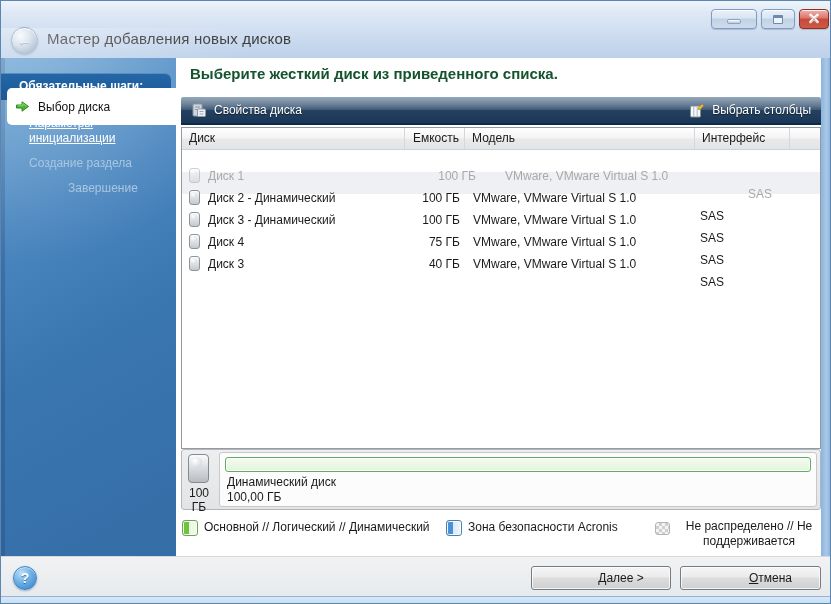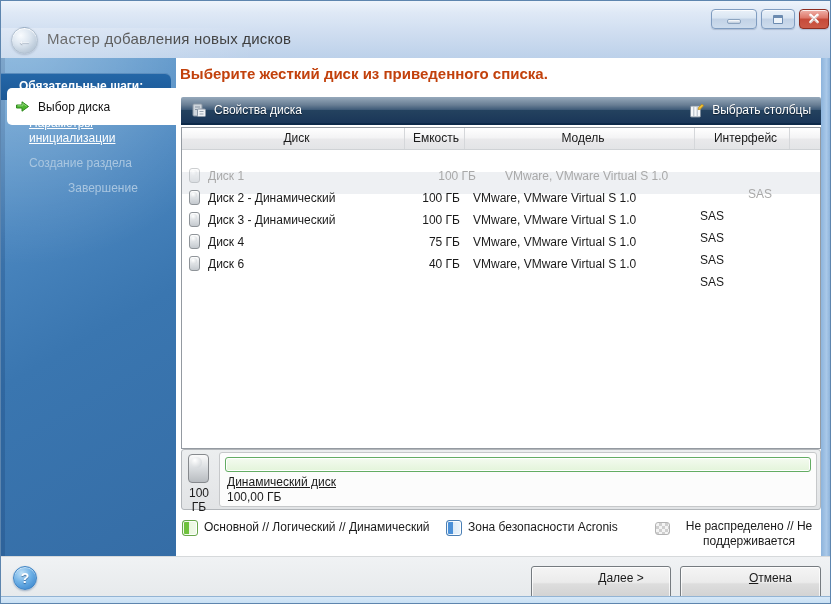--- a/index.html
+++ b/index.html
@@ -72,21 +72,21 @@
   #side-step3 { top:98px; }
   #side-step4 { top:123px;margin-left:39px; }
 
   
   .content { position:absolute; left:175px; top:57px; width:645px; height:498px; background:#fff; }
   .right-strip {
     position:absolute; left:820px; top:57px; width:11px; height:538px;
     background:linear-gradient(90deg,#8db4dc 0%,#a9c8e8 50%,#7ea8d4 100%);
   }
   .heading {
-    position:absolute; left:4px; top:7px; font-size:15px; font-weight:bold; color:#c2410c;
+    position:absolute; left:14px; top:7px; font-size:15px; font-weight:bold; color:#14532d;
   }
 
   
   .toolbar {
     position:absolute; left:5px; top:39px; width:640px; height:28px;
     background:linear-gradient(180deg,#96a9bb 0%,#6a7f95 30%,#3e5a78 49%,#24425f 51%,#1a3658 100%);
     border-radius:2px 2px 0 0; border-bottom:2px solid #0e2a49;
   }
   .tool-btn {
     position:absolute; top:0; height:26px; display:flex; align-items:center; gap:7px;
@@ -100,21 +100,21 @@
     position:absolute; left:5px; top:69px; width:640px; height:322px;
     background:#fff; border:1px solid #949aa1;
   }
   .grid-header {
     display:grid; grid-template-columns:223px 60px 230px 95px 1fr; height:22px;
     background:linear-gradient(180deg,#ffffff 0%,#f4f4f5 45%,#e9e9eb 55%,#e3e4e6 100%);
     border-bottom:1px solid #cfd2d5; font-size:12px; color:#1a1a1a;
   }
   .grid-header > div {
     line-height:21px; border-right:1px solid #d5d7da; padding-left:7px; cursor:pointer;
-    white-space:nowrap; overflow:hidden;text-align:center;
+    white-space:nowrap; overflow:hidden;
   }
   .grid-header .h-cap { text-align:right; padding-right:5px; }
   .grid-header .h-last { border-right:none; }
   .grid-row {
     display:grid; grid-template-columns:223px 60px 230px 95px 1fr; height:22px;
     font-size:12px; color:#1a1a1a; align-items:center; cursor:pointer; white-space:nowrap;
   }
   .grid-row.selected { background:#eef0f3; }
   .grid-row.disabled { color:#a9a9a9;gap:16px; }
   .grid-row.disabled .disk-ic { opacity:.45; }
@@ -149,21 +149,21 @@
   .big-disk-label { position:absolute; left:0; top:36px; width:34px; text-align:center; font-size:12px; color:#1a1a1a; }
   .preview-inner {
     position:absolute; left:37px; top:2px; width:598px; height:55px;
     background:#fcfcfc; border:1px solid #c6c8ca; border-radius:3px;
   }
   .part-bar {
     position:absolute; left:5px; top:4px; width:586px; height:15px; border-radius:3px;
     border:1px solid #63ac63; background:linear-gradient(180deg,#f4fbf0,#e3f4da);
     box-shadow:inset 0 0 0 1px #ffffff; cursor:pointer;
   }
-  .part-line1 { position:absolute; left:7px; top:22px; font-size:12px; color:#1a1a1a;text-decoration:underline; }
+  .part-line1 { position:absolute; left:7px; top:22px; font-size:12px; color:#1a1a1a; }
   .part-line2 { position:absolute; left:7px; top:37px; font-size:12px; color:#1a1a1a; }
 
   
   .legend-item { position:absolute; display:flex; align-items:flex-start; gap:6px; font-size:12px; color:#1a1a1a; }
   #legend-1 { left:6px; top:462px; }
   #legend-2 { left:270px; top:462px; }
   #legend-3 { left:479px; top:461px; }
   .sw { border-radius:3px; margin-top:0; }
   .sw-green {
     width:16px; height:16px; border:1px solid #69a74c;
@@ -189,21 +189,21 @@
     background:linear-gradient(180deg,#f0f2f4,#e7eaec); border-top:1px solid #d6d9db;
   }
   .help-btn {
     position:absolute; left:12px; top:9px; width:24px; height:24px; border-radius:50%;
     background:radial-gradient(circle at 35% 28%, #bfe0f7 0%, #6db0e6 45%, #2f7cc7 100%);
     border:1px solid #3f84c4; box-shadow:0 1px 2px rgba(40,80,130,.4), inset 0 1px 1px rgba(255,255,255,.6);
     color:#fff; font-size:14px; font-weight:bold; text-align:center; line-height:22px; cursor:pointer;
     text-shadow:0 1px 1px rgba(20,60,110,.6);
   }
   .push-btn {
-    position:absolute; top:9px; height:36px; border:1px solid #757b80; border-radius:3px;
+    position:absolute; top:9px; height:24px; border:1px solid #757b80; border-radius:3px;
     background:linear-gradient(180deg,#f5f5f5 0%,#ebebeb 45%,#dddddd 50%,#cfcfcf 100%);
     font-size:12px; color:#1a1a1a; text-align:center; line-height:22px; cursor:pointer;
     box-shadow:inset 0 0 0 1px rgba(255,255,255,.75);
     padding-left:40px;
   }
   #btn-next   { left:530px; width:140px; }
   #btn-cancel { left:679px; width:141px; }
   .bottom-strip {
     position:absolute; left:0; top:595px; width:831px; height:9px;
     background:linear-gradient(180deg,#d6e8f8,#c4ddf2); border-top:1px solid #93b4d4;
@@ -322,21 +322,21 @@
           </div>
         <div class="cell-cap">75 ГБ</div>
         <div class="cell-model">VMware, VMware Virtual S 1.0</div>
         <div class="cell-if">SAS</div>
         <div></div>
       </div>
 
       <div class="grid-row">
         <div class="cell-disk">
             <span class="disk-ic"></span>
-            <span>Диск 6</span>
+            <span>Диск 3</span>
           </div>
         <div class="cell-cap">40 ГБ</div>
         <div class="cell-model">VMware, VMware Virtual S 1.0</div>
         <div class="cell-if">SAS</div>
         <div></div>
       </div>
     </div>
 
     <div class="preview">
       <div class="big-disk"></div>

